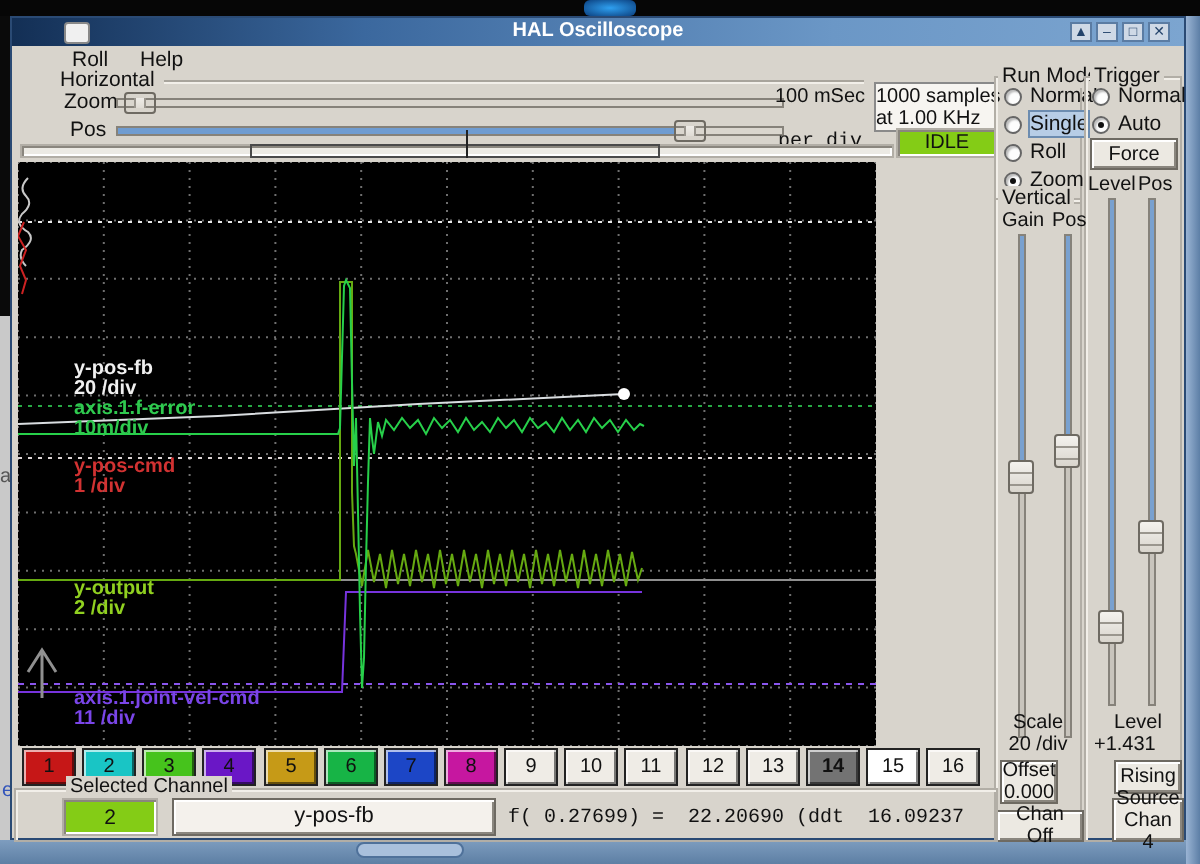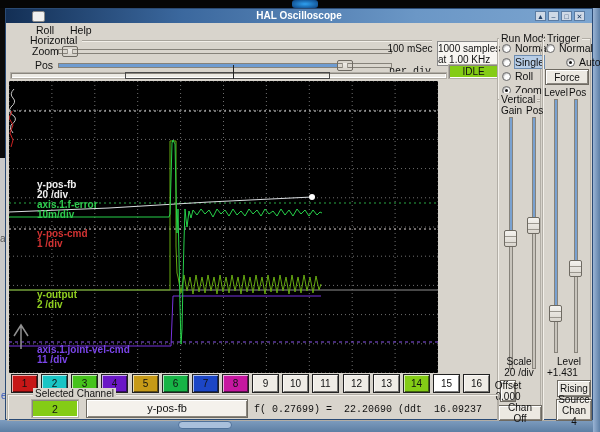--- a/index.html
+++ b/index.html
@@ -114,21 +114,21 @@
     <span class="radio sel"></span>
       <span class="radiolabel">Zoom</span>
   </div>
 
   <div class="frame abs" style="left:536px;top:29px;width:49px;height:383px;"></div>
   <div class="abs frame-label" style="left:539px;top:23px;">Trigger</div>
   <div class="radiorow" style="left:540px;top:33px;">
     <span class="radio"></span>
       <span class="radiolabel">Normal</span>
   </div>
-  <div class="radiorow" style="left:540px;top:47px;margin-left:20px;">
+  <div class="radiorow" style="left:540px;top:47px;">
     <span class="radio sel"></span>
       <span class="radiolabel">Auto</span>
   </div>
   <button class="raised gbtn abs" style="left:539px;top:60px;width:44px;height:16px;">
     <span>Force</span>
   </button>
   <div class="abs small" style="left:538px;top:78px;">Level</div>
   <div class="abs small" style="left:563px;top:78px;">Pos</div>
 
   <div class="vtrack" style="left:548px;top:90px;height:254px;background:linear-gradient(#79a1d0 0,#79a1d0 214px,#c8c4bc 214px);"></div>
@@ -140,21 +140,21 @@
   <div class="abs frame-label" style="left:493px;top:84px;">Vertical</div>
   <div class="abs small" style="left:495px;top:96px;">Gain</div>
   <div class="abs small" style="left:520px;top:96px;">Pos</div>
   <div class="vtrack" style="left:503px;top:108px;height:252px;background:linear-gradient(#79a1d0 0,#79a1d0 121px,#c8c4bc 121px);"></div>
   <div class="vhandle" style="left:498px;top:221px;"></div>
   <div class="vtrack" style="left:526px;top:108px;height:252px;background:linear-gradient(#79a1d0 0,#79a1d0 108px,#c8c4bc 108px);"></div>
   <div class="vhandle" style="left:521px;top:208px;"></div>
 
   <div class="abs small" style="left:491px;top:347px;width:44px;text-align:center;">Scale</div>
   <div class="abs small" style="left:491px;top:358px;width:44px;text-align:center;">20 /div</div>
-  <button class="raised gbtn abs" style="left:494px;top:371px;width:16px;height:22px;">
+  <button class="raised gbtn abs" style="left:494px;top:371px;width:29px;height:22px;">
     <span>Offset</span>
     <span>0.000</span>
   </button>
   <button class="raised gbtn abs" style="left:492px;top:396px;width:44px;height:16px;">
     <span>Chan Off</span>
   </button>
 
   <div class="abs small" style="left:541px;top:347px;width:44px;text-align:center;">Level</div>
   <div class="abs small" style="left:541px;top:358px;width:44px;text-align:left;">+1.431</div>
   <button class="raised gbtn abs" style="left:551px;top:371px;width:34px;height:17px;">
@@ -233,21 +233,21 @@
   <button class="chbtn" style="left: 95px; background: rgb(106, 23, 198);">4</button>
   <button class="chbtn" style="left: 126px; background: rgb(198, 154, 23);">5</button>
   <button class="chbtn" style="left: 156px; background: rgb(23, 180, 70);">6</button>
   <button class="chbtn" style="left: 186px; background: rgb(28, 70, 198);">7</button>
   <button class="chbtn" style="left: 216px; background: rgb(198, 23, 160);">8</button>
   <button class="chbtn" style="left: 246px; background: rgb(239, 236, 230);">9</button>
   <button class="chbtn" style="left: 276px; background: rgb(239, 236, 230);">10</button>
   <button class="chbtn" style="left: 306px; background: rgb(239, 236, 230);">11</button>
   <button class="chbtn" style="left: 337px; background: rgb(239, 236, 230);">12</button>
   <button class="chbtn" style="left: 367px; background: rgb(239, 236, 230);">13</button>
-  <button class="chbtn" style="left: 397px; background: #84cc16;">14</button>
+  <button class="chbtn" style="left: 397px; background: #737373; font-weight: bold;">14</button>
   <button class="chbtn" style="left: 427px; background: #ffffff;">15</button>
   <button class="chbtn" style="left: 457px; background: rgb(239, 236, 230);">16</button>
 
   <div class="frame abs" style="left:1px;top:385px;width:492px;height:27px;"></div>
   <div class="abs frame-label" style="left:27px;top:379px;font-size:10px;">Selected Channel</div>
   <div class="sunken abs" style="left:25px;top:390px;width:48px;height:19px;display:flex;align-items:center;justify-content:center;">
     <span class="txt">2</span>
   </div>
   <button class="raised gbtn abs" style="left:80px;top:390px;width:162px;height:19px;background:#f4f1ec;">
     <span style="font-size:11px;">y-pos-fb</span>

